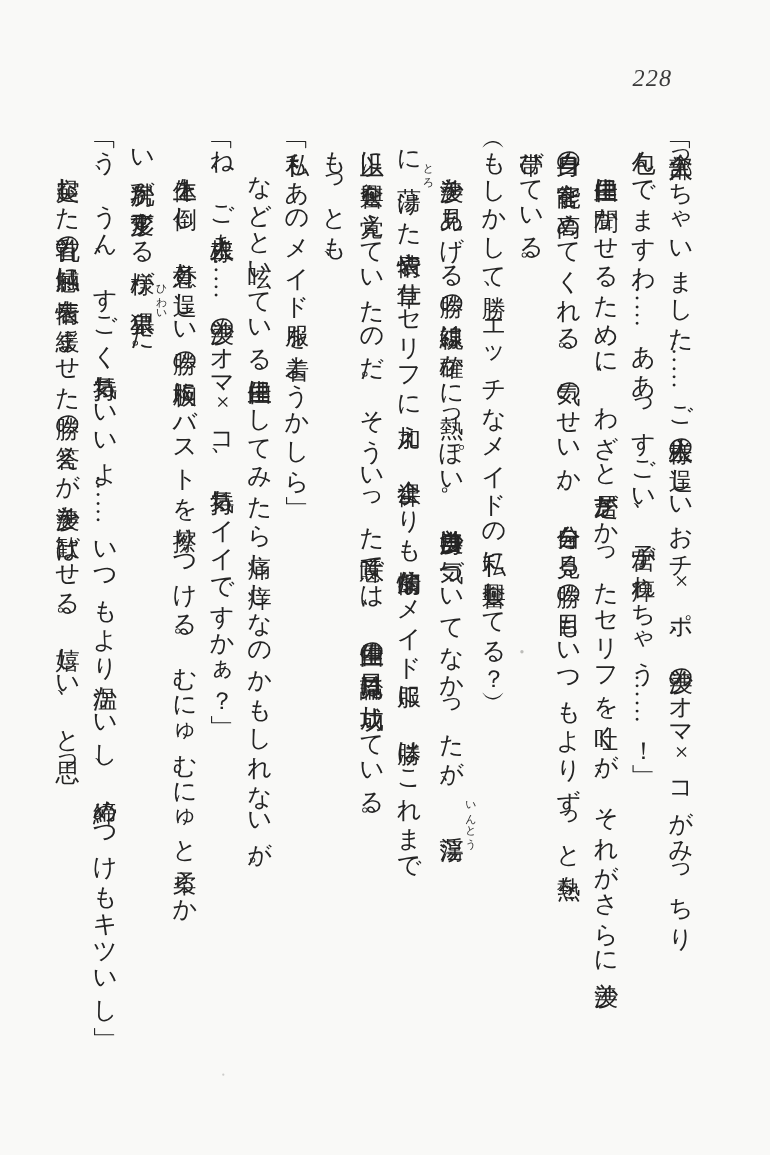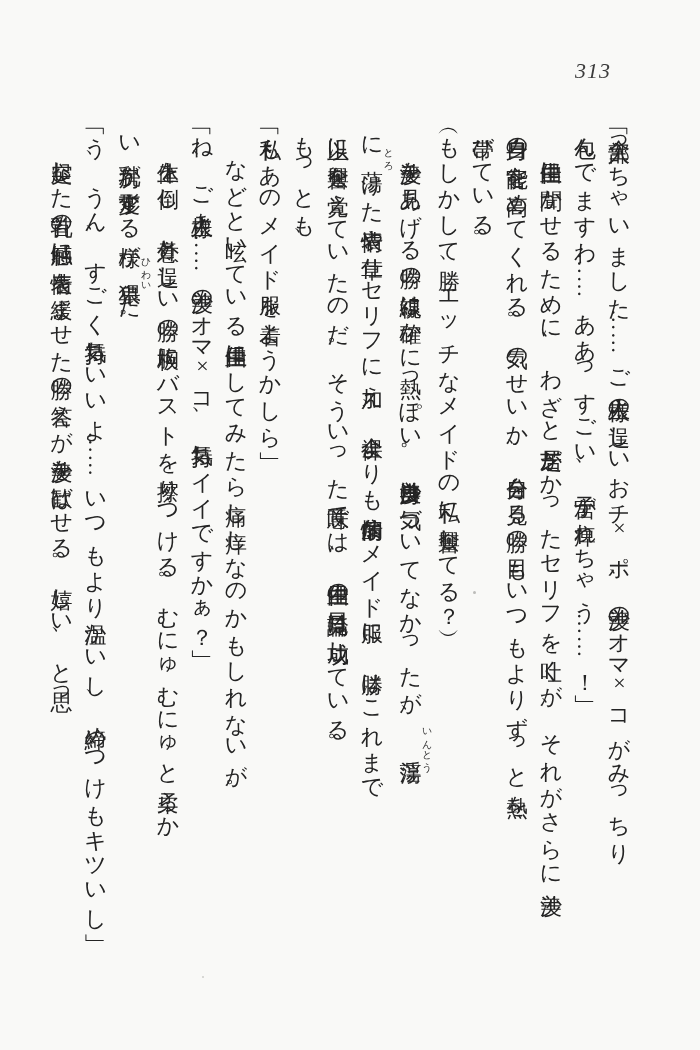--- a/index.html
+++ b/index.html
@@ -61,21 +61,21 @@
     background: #8a8a86;
     opacity: 0.55;
   }
   .speck-1 { left: 473px; top: 591px; }
   .speck-2 { left: 202px; top: 976px; width: 2px; height: 2px; opacity: 0.4; }
 </style>
 </head>
 <body>
 
 <div class="page">
-  <div class="page-number">313</div>
+  <div class="page-number">228</div>
 
   <div class="text-block" id="text-block">
       <p class="column">「全部入っちゃいました……ご主人様の逞しいおチ×ポ、美沙のオマ×コがみっちり</p>
       <p class="column">包んでますわ……ああっすごい、子宮が痺れちゃう……！」</p>
       <p class="column indent">由佳里に聞かせるために、わざと芝居がかったセリフを吐くが、それがさらに美沙</p>
       <p class="column">自身の官能を高めてくれる。気のせいか、自分を見る勝の目もいつもよりずっと熱を</p>
       <p class="column">帯びている。</p>
       <p class="column">（もしかして勝、エッチなメイドの私に興奮してる？）</p>
       <p class="column indent">美沙を見あげる勝の視線は確かに熱っぽい。美沙自身は気づいてなかったが、<ruby>淫蕩<rt>いんとう</rt></ruby></p>
       <p class="column">に<ruby>蕩<rt>とろ</rt></ruby>けた表情や仕草、セリフに加え、全裸よりも扇情的なメイド服に、勝はこれまで</p>

